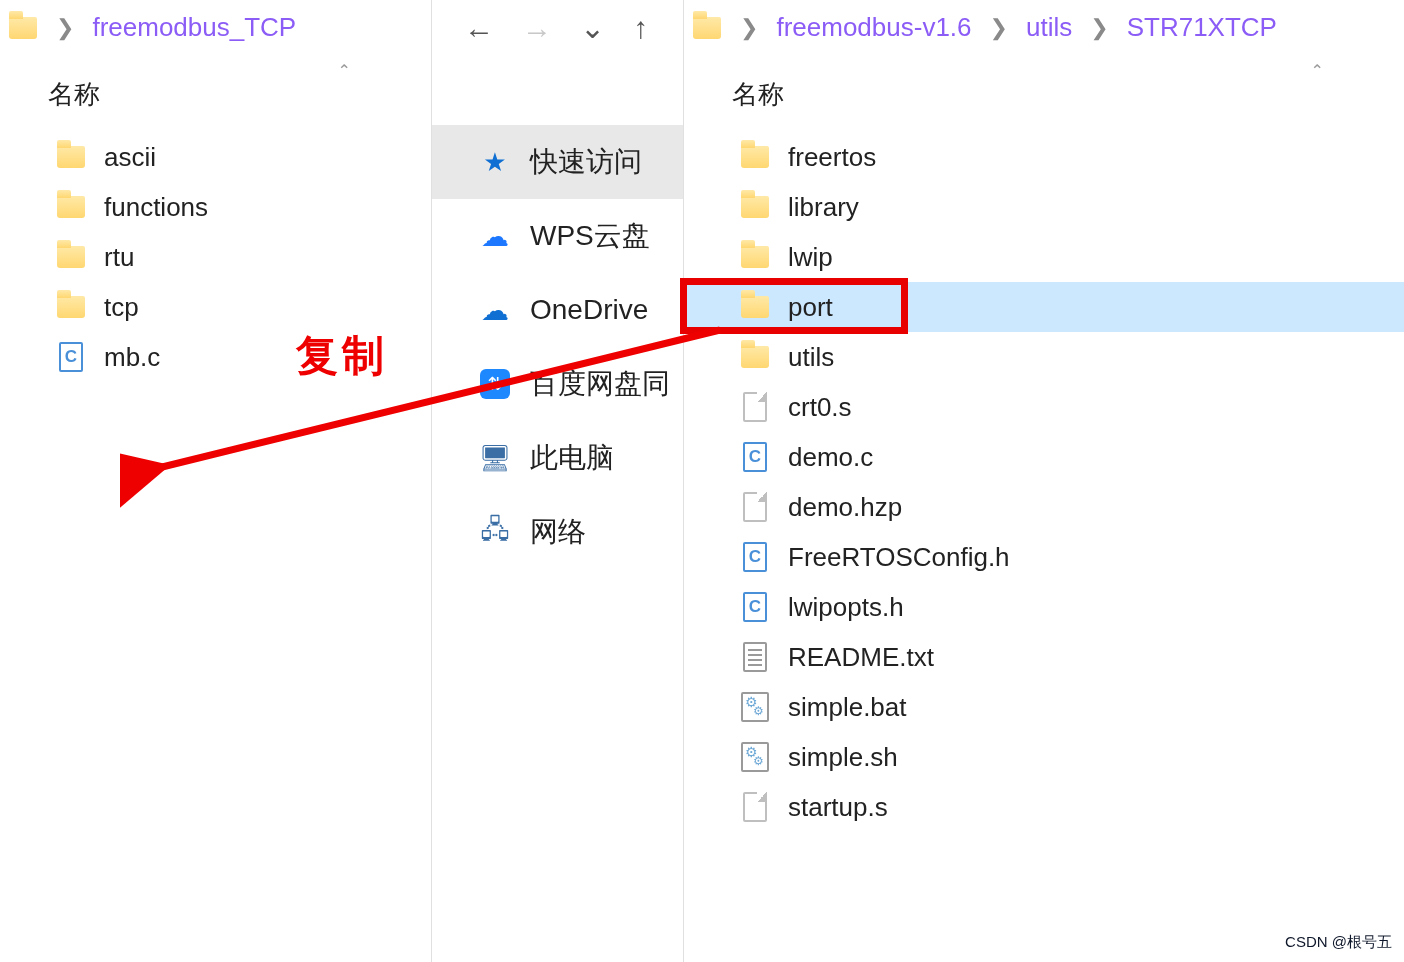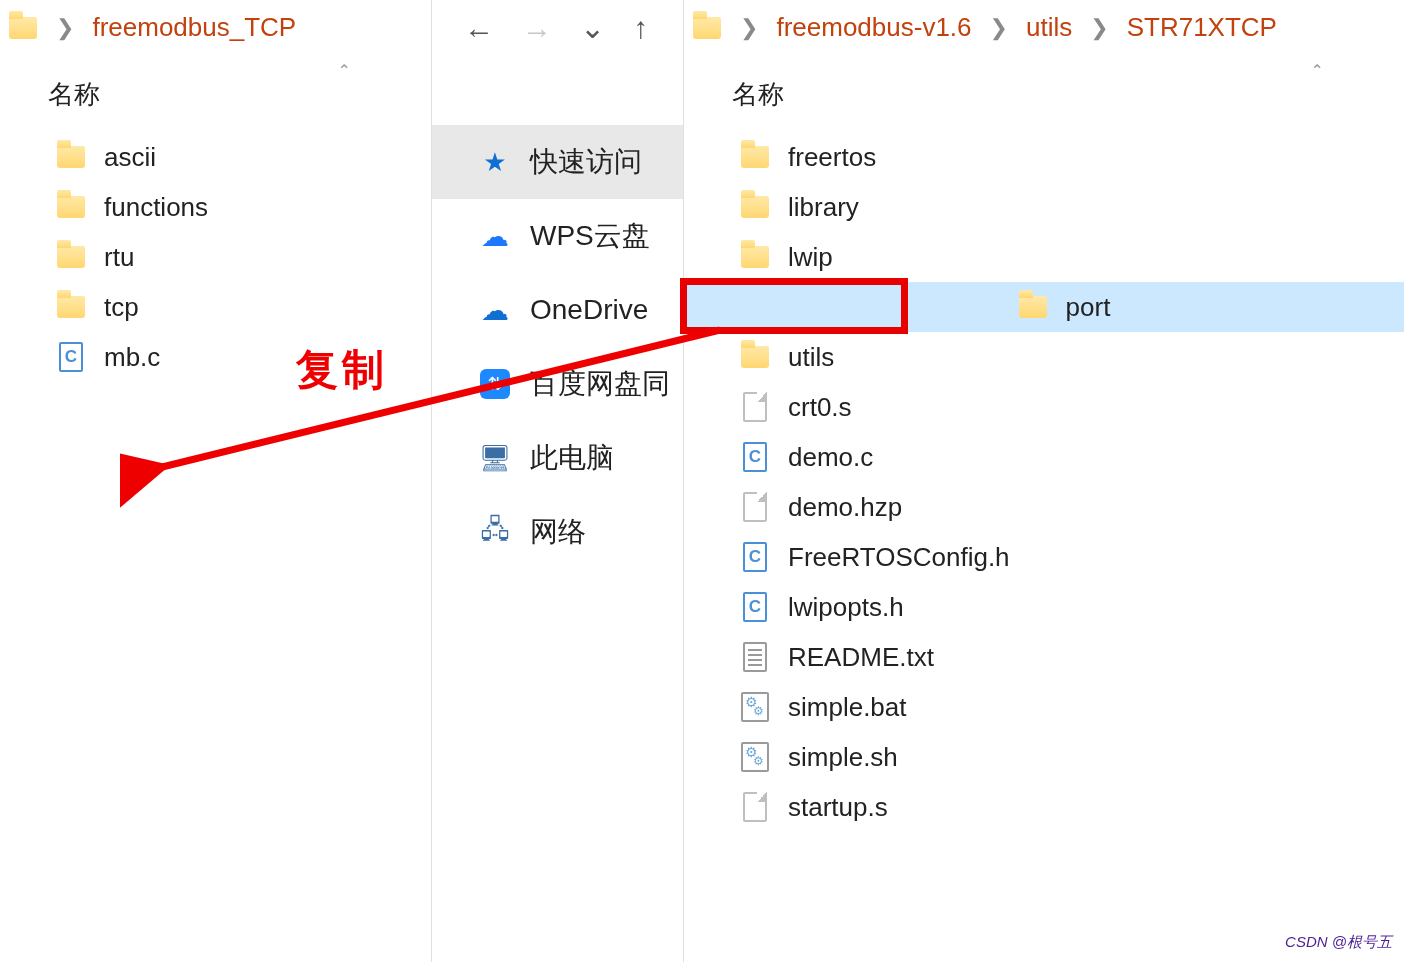--- a/index.html
+++ b/index.html
@@ -6,47 +6,47 @@
   body { background:#fff; width:1404px; height:962px; overflow:hidden; position:relative; color:#222; }
 
   .pane { position:absolute; top:0; bottom:0; background:#fff; }
   .pane-left  { left:0;    width:432px; border-right:1px solid #e0e0e0; }
   .pane-mid   { left:432px; width:252px; border-right:1px solid #e0e0e0; }
   .pane-right { left:684px; width:720px; }
 
   
   .crumbs { height:55px; display:flex; align-items:center; gap:14px; padding:0px 8px; font-size:26px; }
   .crumbs .chev { color:#8a8a8a; font-size:22px; padding:0 4px; }
-  .crumbs .seg  { color:#c2410c; white-space:nowrap; }
+  .crumbs .seg  { color:#8b5cf6; white-space:nowrap; }
 
   .hdr { position:relative; padding:22px 48px 10px 48px; font-size:26px; }
   .hdr .caret { position:absolute; right:80px; top:6px; color:#9a9a9a; font-size:16px; }
 
   .list { padding:10px 0 0 0; }
   .row  { display:flex; align-items:center; height:50px; padding:0 16px 0 56px; font-size:26px; gap:18px; }
-  .row.selected { background:#cce8ff;justify-content:center; }
+  .row.selected { background:#cce8ff; }
   .row.highlighted { position:relative; }
   .row.highlighted::after {
     content:""; position:absolute; left:-4px; top:-4px; width:228px; height:56px;
     border:7px solid #e80000; box-sizing:border-box; pointer-events:none;
   }
 
   .ico { width:30px; height:30px; display:inline-flex; align-items:center; justify-content:center; flex:none; }
 
   
   .navbar { height:55px; display:flex; align-items:center; gap:28px; padding:0 32px; font-size:30px; color:#555; }
   .nav-dis { color:#c8c8c8; }
 
   .midlist { padding-top:70px; }
   .midrow  { display:flex; align-items:center; gap:20px; height:74px; padding:0 0 0 48px; font-size:28px; }
   .midrow.sel { background:#e8e8e8; }
 
-  .annotation { position:absolute; left:296px; top:342px; color:#ef0000; font-size:42px; font-weight:800; letter-spacing:4px; }
-
-  .watermark { position:absolute; right:12px; bottom:10px; color:#4c1d95; font-size:15px;font-style:italic; }
+  .annotation { position:absolute; left:296px; top:328px; color:#ef0000; font-size:42px; font-weight:800; letter-spacing:4px; }
+
+  .watermark { position:absolute; right:12px; bottom:10px; color:#0f172a; font-size:15px; }
 
   svg.arrow-red { position:absolute; pointer-events:none; }
 
   
   .folder { width:28px; height:22px;
     background:linear-gradient(#ffe9a8,#ffd771); border-radius:2px 2px 3px 3px;
     position:relative; }
   .folder::before { content:""; position:absolute; top:-6px; left:0; width:14px; height:8px;
     background:linear-gradient(#ffe9a8,#ffd771); border-radius:2px 2px 0 0; }
   .cfile { width:24px; height:30px; border:2px solid #4a90d9; border-radius:2px; background:#fff;

